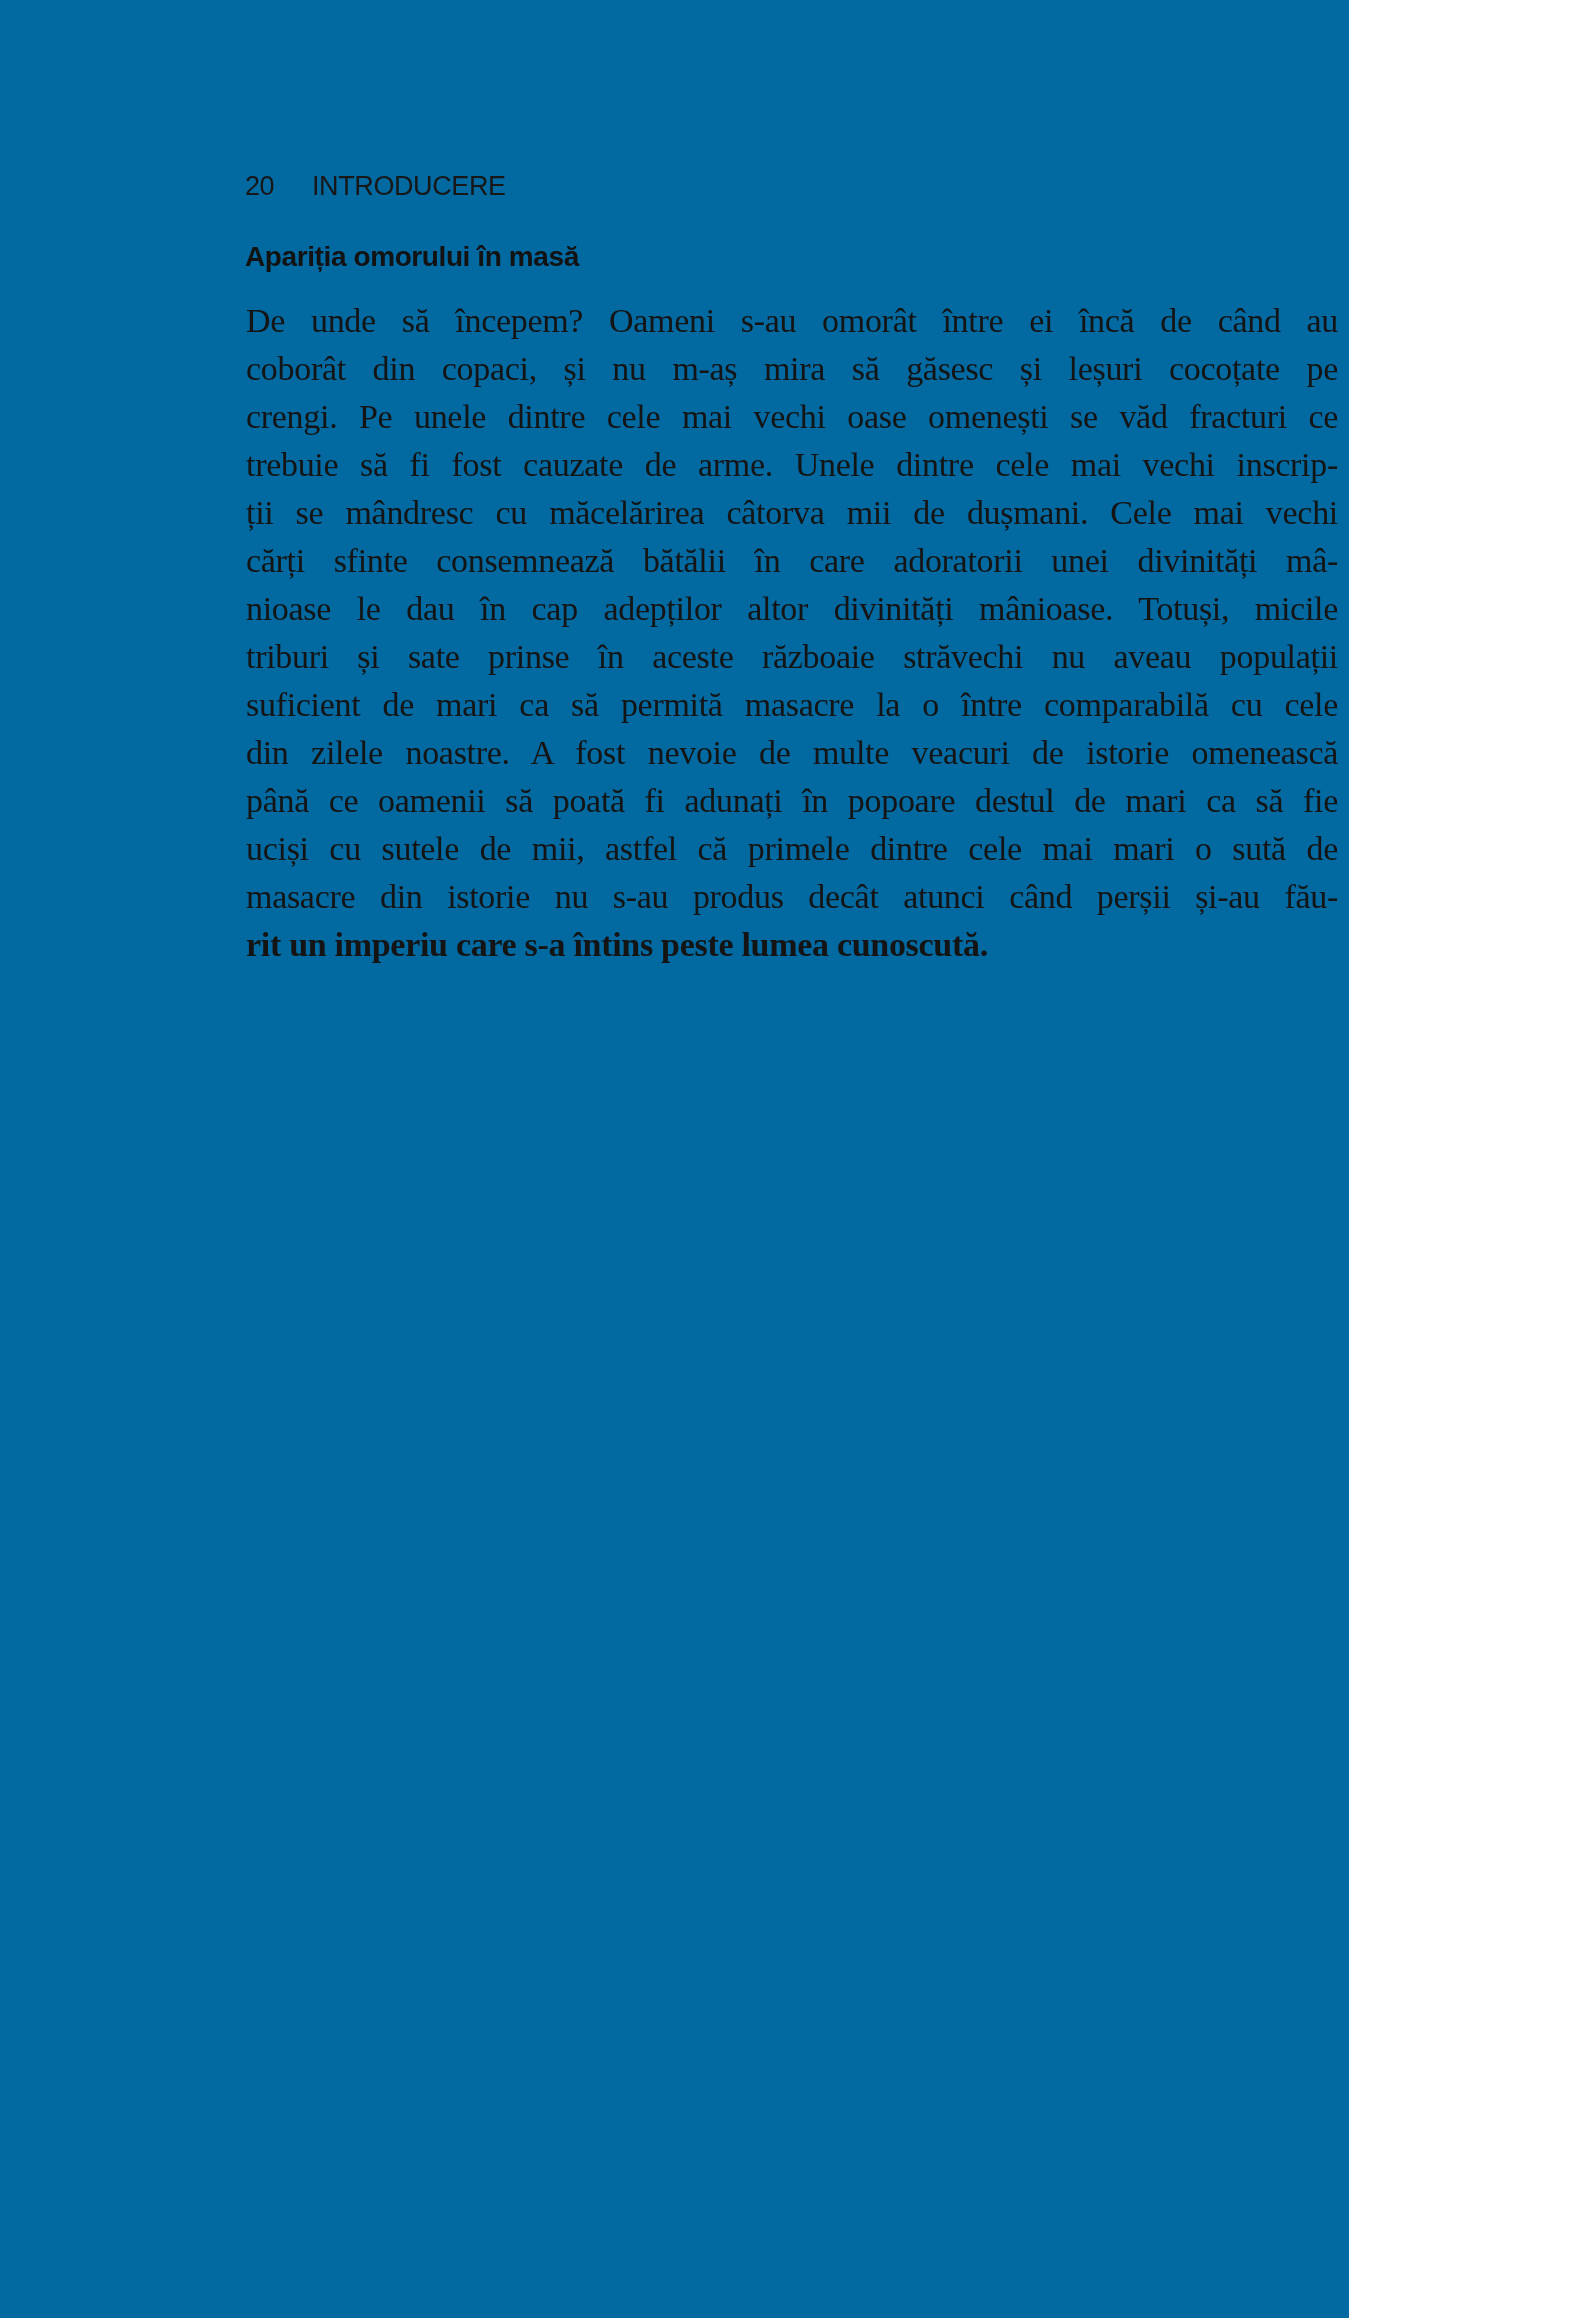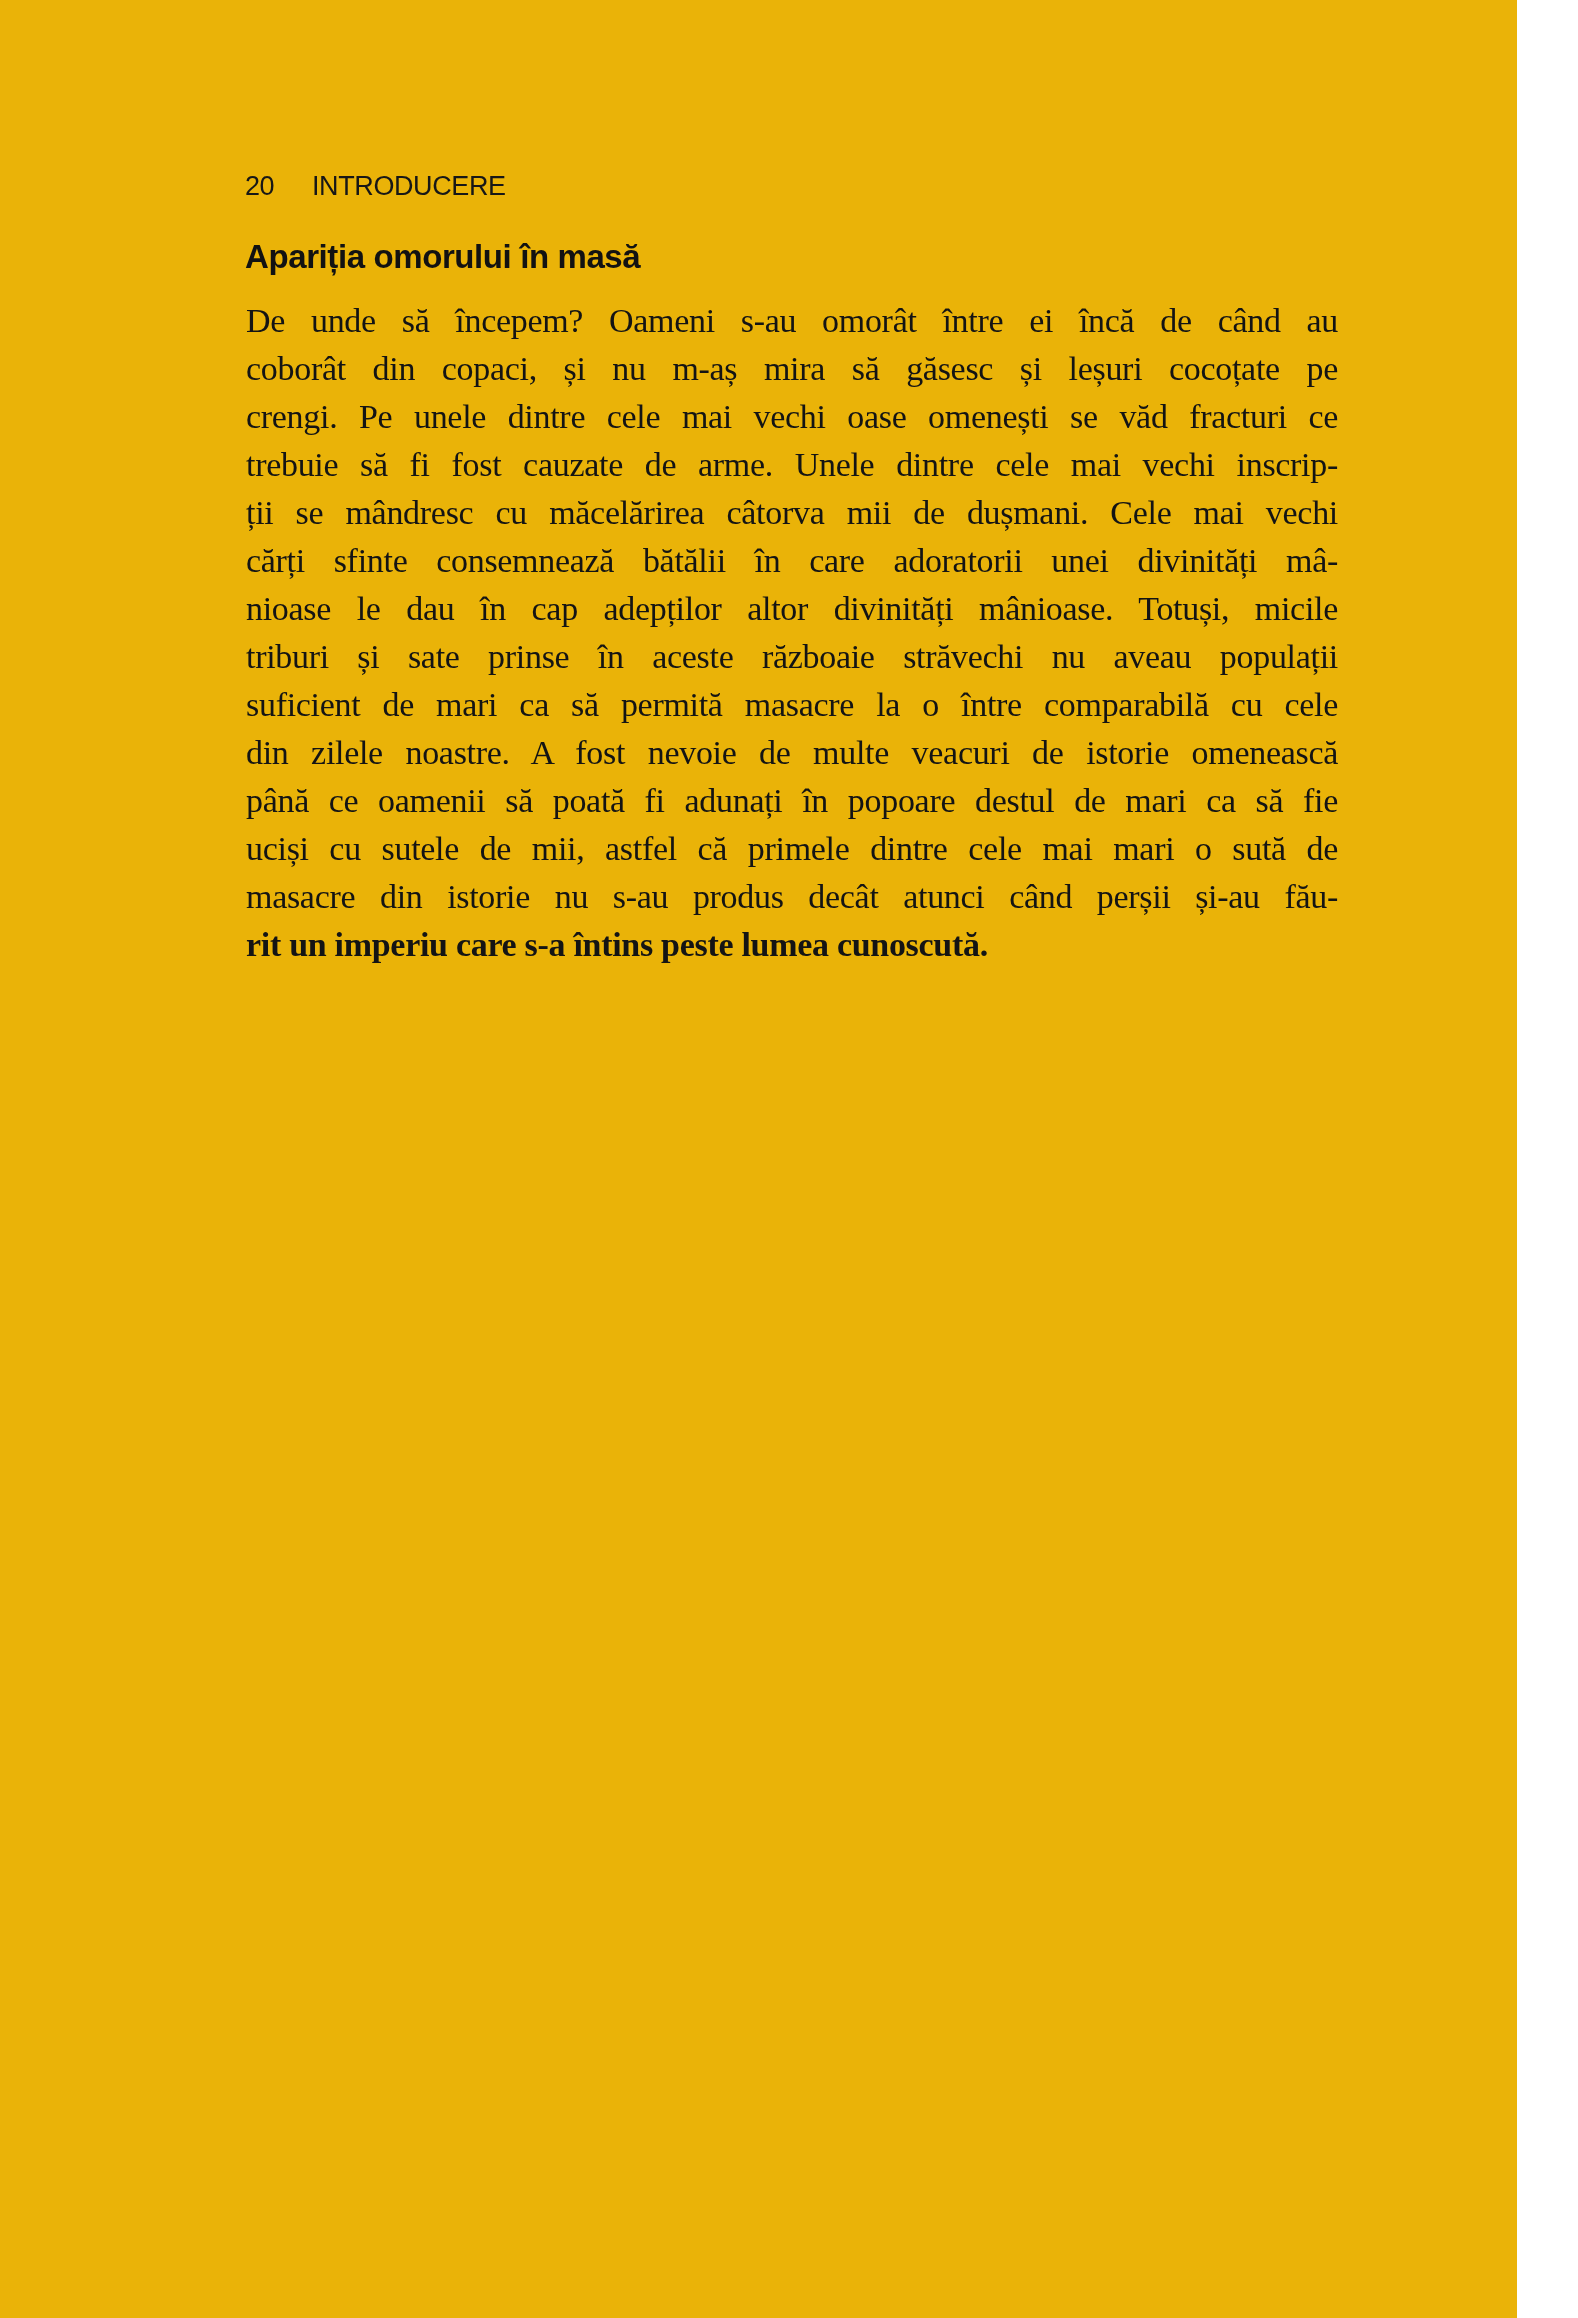--- a/index.html
+++ b/index.html
@@ -2,23 +2,23 @@
 <html style="font-size:13.4px"><head>
 <meta charset="utf-8">
 <style>
   html, body {
     margin: 0;
     padding: 0;
     background: #ffffff;
   }
   .page {
     position: relative;
-    width: 1517px;
+    width: 1349px;
     height: 2319px;
-    background: #eab308;
+    background: #0369a1;
     color: #141414;
     overflow: hidden;
   }
   .running-header {
     position: absolute;
     left: 245px;
     top: 172px;
     display: flex;
     align-items: baseline;
     font-family: "Liberation Sans", sans-serif;
@@ -29,21 +29,21 @@
     letter-spacing: -0.4px;
   }
   .running-header .folio {
     min-width: 67px;
   }
   .section-heading {
     position: absolute;
     left: 245px;
     top: 237px;
     font-family: "Liberation Sans", sans-serif;
-    font-size: 33px;
+    font-size: 28px;
     line-height: 40px;
     font-weight: 700;
     color: #121212;
     letter-spacing: -0.4px;
   }
   .paragraph {
     position: absolute;
     left: 246px;
     top: 297px;
     width: 1092px;

